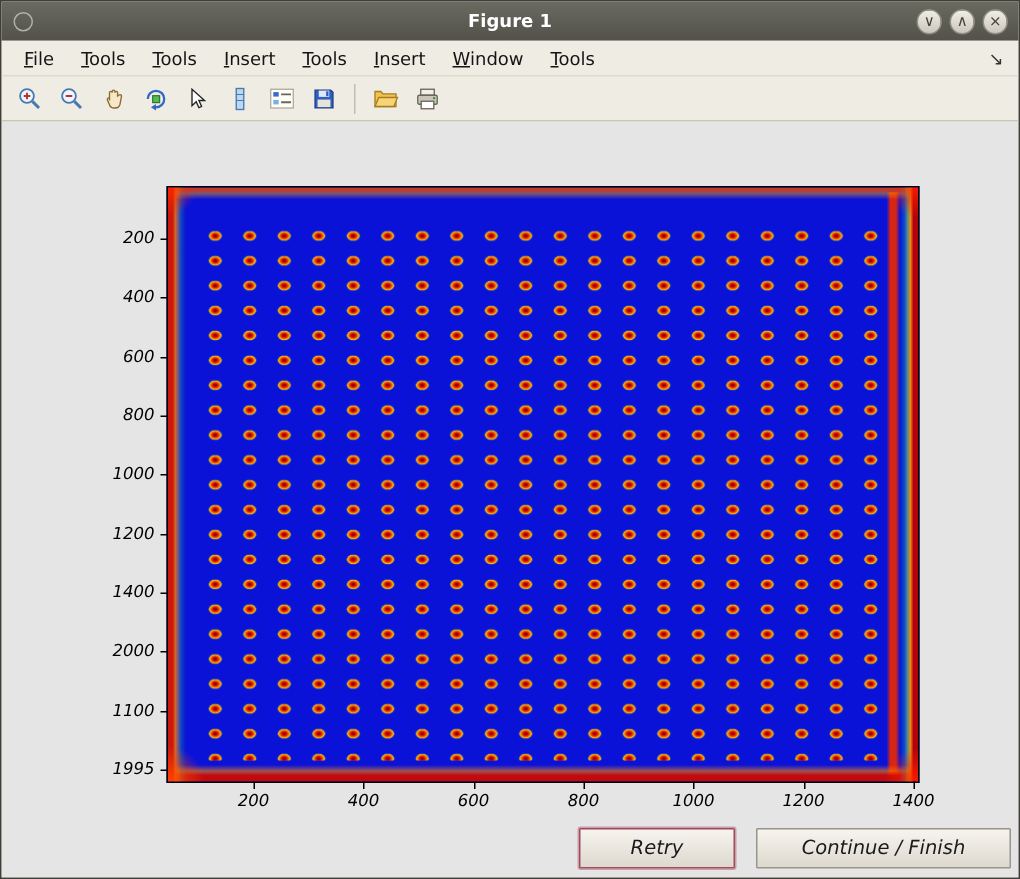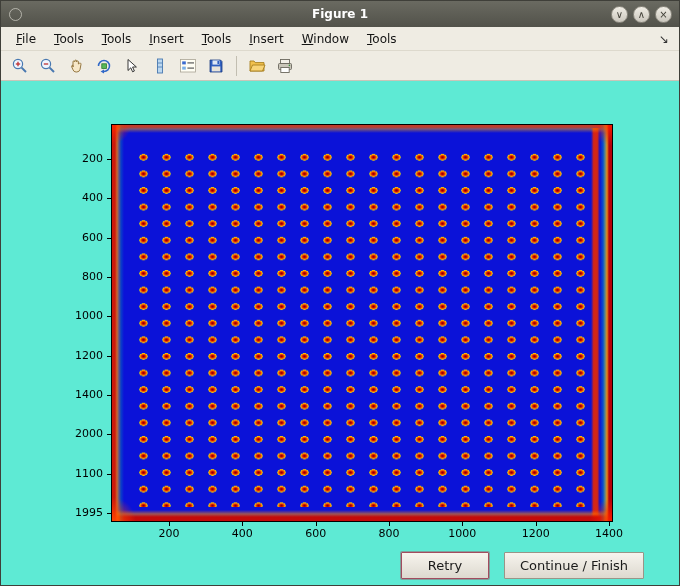--- a/index.html
+++ b/index.html
@@ -28,21 +28,21 @@
 
   
   .toolbar{flex:0 0 29px;background:#efece3;display:flex;align-items:center;gap:2px;
            padding-left:6px;border-bottom:1px solid #c9c5b8;}
   .tool{width:24px;height:24px;display:flex;align-items:center;justify-content:center;
         border:1px solid transparent;border-radius:2px;}
   .tool svg{display:block;}
   .sep{width:1px;height:20px;background:#c2beb1;margin:0 5px;}
 
   
-  .figure-area{flex:1;position:relative;background:#5eead4;}
+  .figure-area{flex:1;position:relative;background:#e5e5e5;font-style:italic;}
 
   .plate{position:absolute;left:110px;top:43px;width:502px;height:398px;
          background:#0b12d8;border:1px solid #000;box-sizing:border-box;overflow:hidden;}
   .dots{position:absolute;left:20px;right:22px;top:24px;bottom:14px;
         background-image:radial-gradient(4.6px 3.5px at 11.5px 8.25px,
           #7a0000 0, #b80000 1.2px, #e83800 2.3px, #ff9200 3.3px, #ffc400 3.9px,
           rgba(90,220,150,0.28) 4.3px, rgba(0,0,0,0) 4.9px);
         background-size:23px 16.6px;}
   .edges{position:absolute;inset:0;pointer-events:none;background:
      radial-gradient(circle 28px at 0 0, rgba(255,40,0,0.85), rgba(255,40,0,0) 68%),
@@ -71,23 +71,23 @@
   .tick-y::after{content:"";position:absolute;right:-9px;top:50%;width:5px;height:1px;background:#000;}
   .xticks{position:absolute;left:138px;top:446px;width:500px;display:flex;
           justify-content:space-between;font-size:11px;color:#000;}
   .tick-x{position:relative;width:60px;text-align:center;}
   .tick-x::before{content:"";position:absolute;left:50%;top:-6px;width:1px;height:5px;background:#000;}
 
   
   .btn{position:absolute;height:27px;display:flex;align-items:center;justify-content:center;
        font-size:13px;color:#1a1a1a;background:linear-gradient(#f7f4ee,#ddd9cf);
        border:1px solid #999588;border-radius:1px;box-sizing:border-box;cursor:default;}
-  .btn-retry{left:400px;top:471px;width:88px;border:1px solid #a34b5e;
+  .btn-retry{left:385px;top:471px;width:104px;border:1px solid #a34b5e;
              box-shadow:0 0 0 1px rgba(163,75,94,0.45);}
-  .btn-continue{left:503px;top:471px;width:140px;text-align:center;}
+  .btn-continue{left:503px;top:471px;width:170px;text-align:center;}
 </style>
 </head>
 <body>
 
 <div class="window">
 
   <div class="titlebar">
     <span class="window-icon"></span>
     <span class="title">Figure 1</span>
     <span class="controls">

